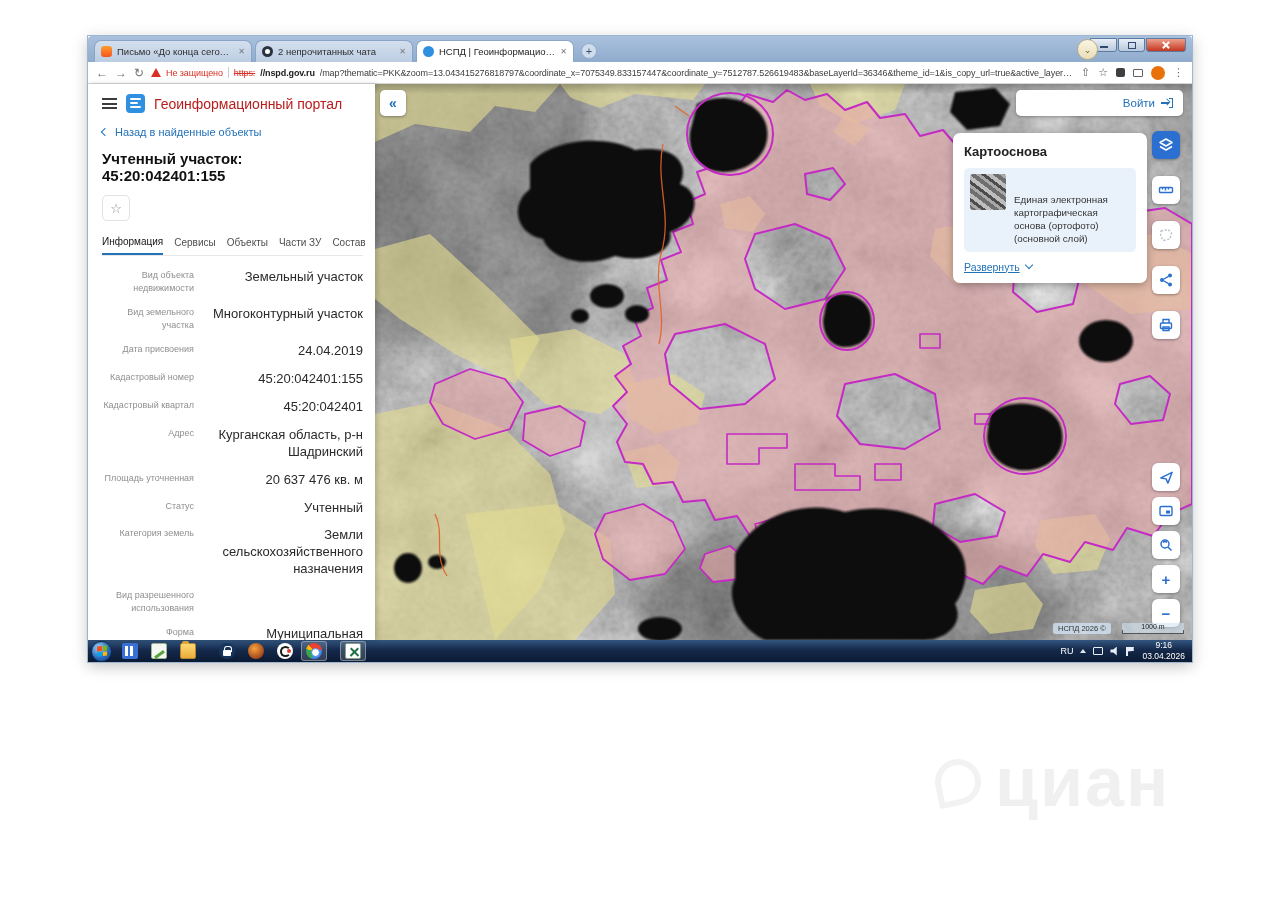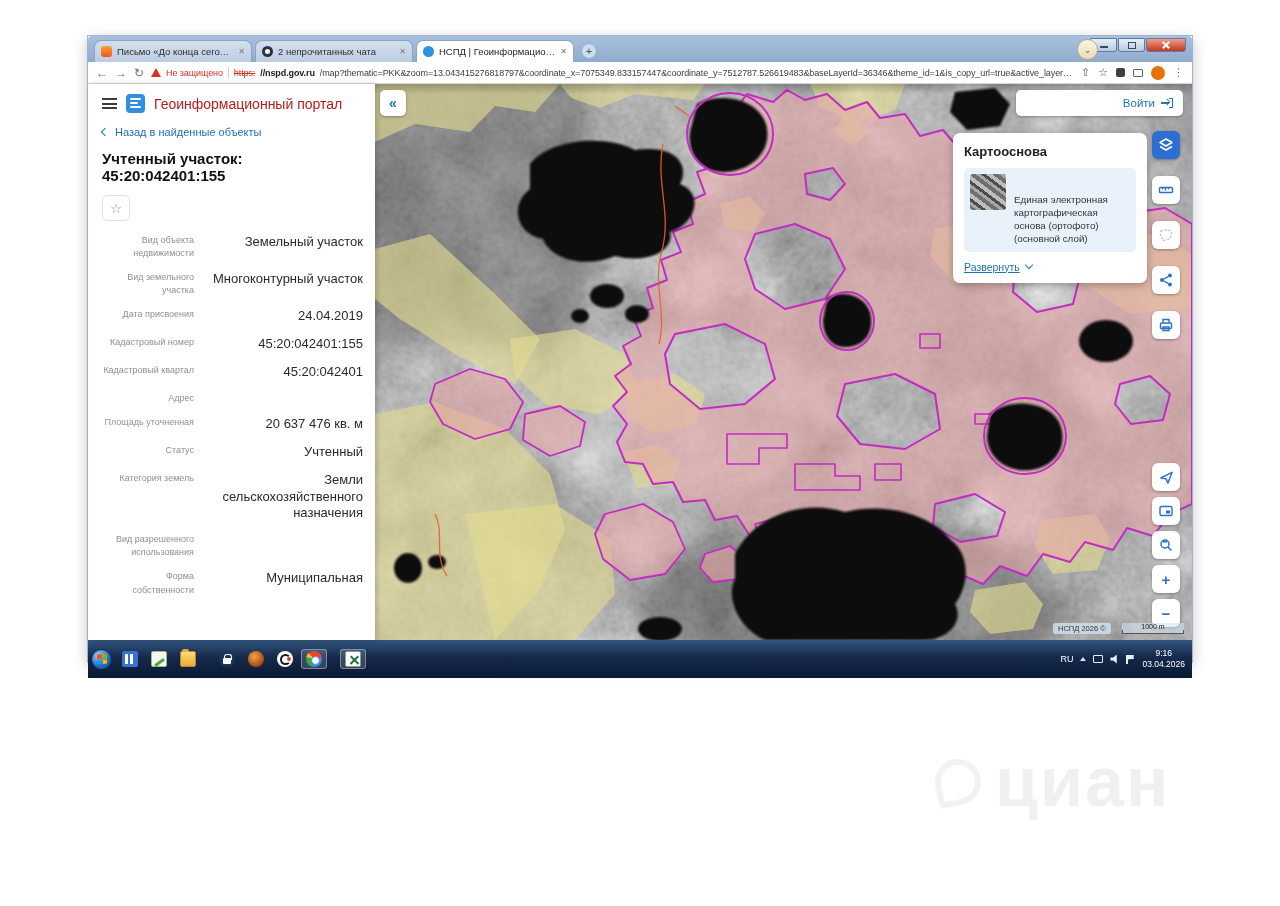--- a/index.html
+++ b/index.html
@@ -104,21 +104,21 @@
   .legend .lbl{font-size:12.5px;color:#222;}
   .sorter{margin-left:auto;display:flex;flex-direction:column;gap:2px;align-items:center;}
   .tri-u{width:0;height:0;border-left:3.5px solid transparent;border-right:3.5px solid transparent;border-bottom:4.5px solid #444;}
   .tri-d{width:0;height:0;border-left:3.5px solid transparent;border-right:3.5px solid transparent;border-top:4.5px solid #444;}
 
   .attrib{position:absolute;left:678px;bottom:6px;background:rgba(208,226,241,.8);border-radius:2px;font-size:7.5px;color:#333;padding:1px 5px;}
   .scalebar{position:absolute;right:8px;bottom:6px;width:62px;background:rgba(208,226,241,.6);font-size:7px;color:#222;text-align:center;}
   .scalebar .line{height:4px;border-left:1px solid #555;border-right:1px solid #555;border-bottom:1px solid #555;}
 
   
-  .taskbar{position:relative;height:38px;background:linear-gradient(#33567f,#15294b 45%,#0a1a33);display:flex;align-items:center;padding-left:3px;gap:3px;}
+  .taskbar{position:relative;height:22px;background:linear-gradient(#33567f,#15294b 45%,#0a1a33);display:flex;align-items:center;padding-left:3px;gap:3px;}
   .orb{width:21px;height:21px;border-radius:50%;background:radial-gradient(circle at 35% 30%,#9fd4f5,#2a6cbf 55%,#123f7e);border:1px solid #0b2c55;display:flex;align-items:center;justify-content:center;margin-right:2px;}
   .wflag{display:grid;grid-template-columns:4.5px 4.5px;grid-template-rows:4.5px 4.5px;gap:1px;transform:skewY(-6deg);}
   .wflag i:nth-child(1){background:#f25022;}
   .wflag i:nth-child(2){background:#7fba00;}
   .wflag i:nth-child(3){background:#00a4ef;}
   .wflag i:nth-child(4){background:#ffb900;}
   .tbtn{width:26px;height:20px;border-radius:3px;display:flex;align-items:center;justify-content:center;}
   .tbtn.running{background:rgba(255,255,255,.16);border:1px solid rgba(255,255,255,.35);}
   .ic{width:16px;height:16px;border-radius:2px;position:relative;}
   .ic.media{background:#3a6fd6;}
@@ -228,20 +228,28 @@
           <span class="sb-title">Геоинформационный портал</span>
         </div>
         <div class="backrow">
           <span class="chev-l"></span>
           <span>Назад в найденные объекты</span>
         </div>
         <div class="obj-title">Учтенный участок: 45:20:042401:155</div>
         <div class="starbox">
           <span>☆</span>
         </div>
+        <div class="sbtabs">
+          <span class="sbtab active">Информация</span>
+          <span class="sbtab">Сервисы</span>
+          <span class="sbtab">Объекты</span>
+          <span class="sbtab">Части ЗУ</span>
+          <span class="sbtab">Состав</span>
+
+        </div>
         <div class="fields">
           <div class="frow">
               <div class="flabel">Вид объекта недвижимости</div>
               <div class="fvalue">Земельный участок</div>
             </div>
           <div class="frow">
               <div class="flabel">Вид земельного участка</div>
               <div class="fvalue">Многоконтурный участок</div>
             </div>
           <div class="frow">
@@ -251,20 +259,21 @@
           <div class="frow">
               <div class="flabel">Кадастровый номер</div>
               <div class="fvalue">45:20:042401:155</div>
             </div>
           <div class="frow">
               <div class="flabel">Кадастровый квартал</div>
               <div class="fvalue">45:20:042401</div>
             </div>
           <div class="frow">
               <div class="flabel">Адрес</div>
+              <div class="fvalue">Курганская область, р-н Шадринский</div>
             </div>
           <div class="frow">
               <div class="flabel">Площадь уточненная</div>
               <div class="fvalue">20 637 476 кв. м</div>
             </div>
           <div class="frow">
               <div class="flabel">Статус</div>
               <div class="fvalue">Учтенный</div>
             </div>
           <div class="frow">

